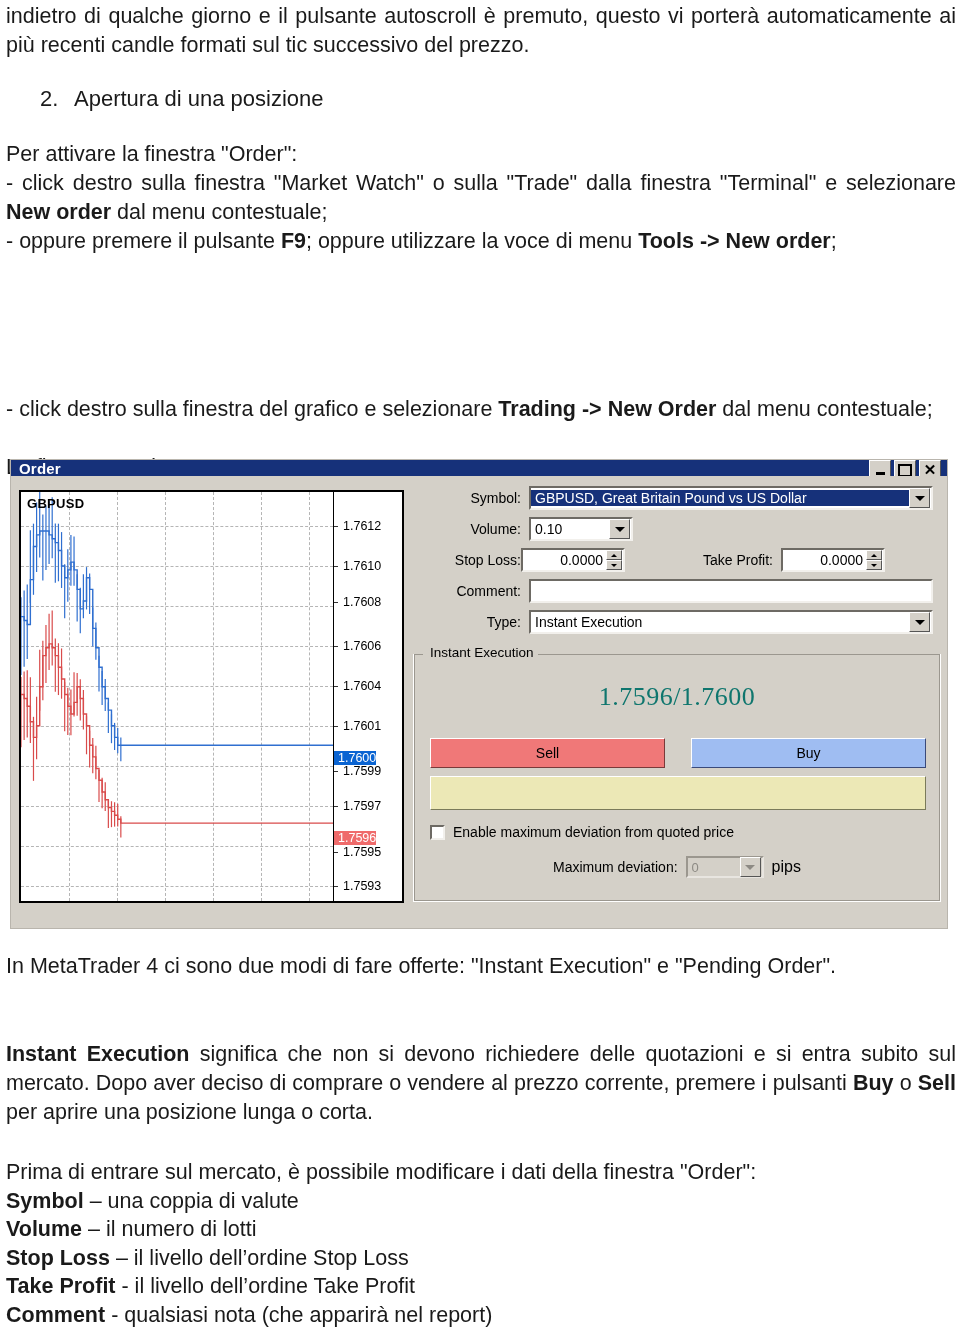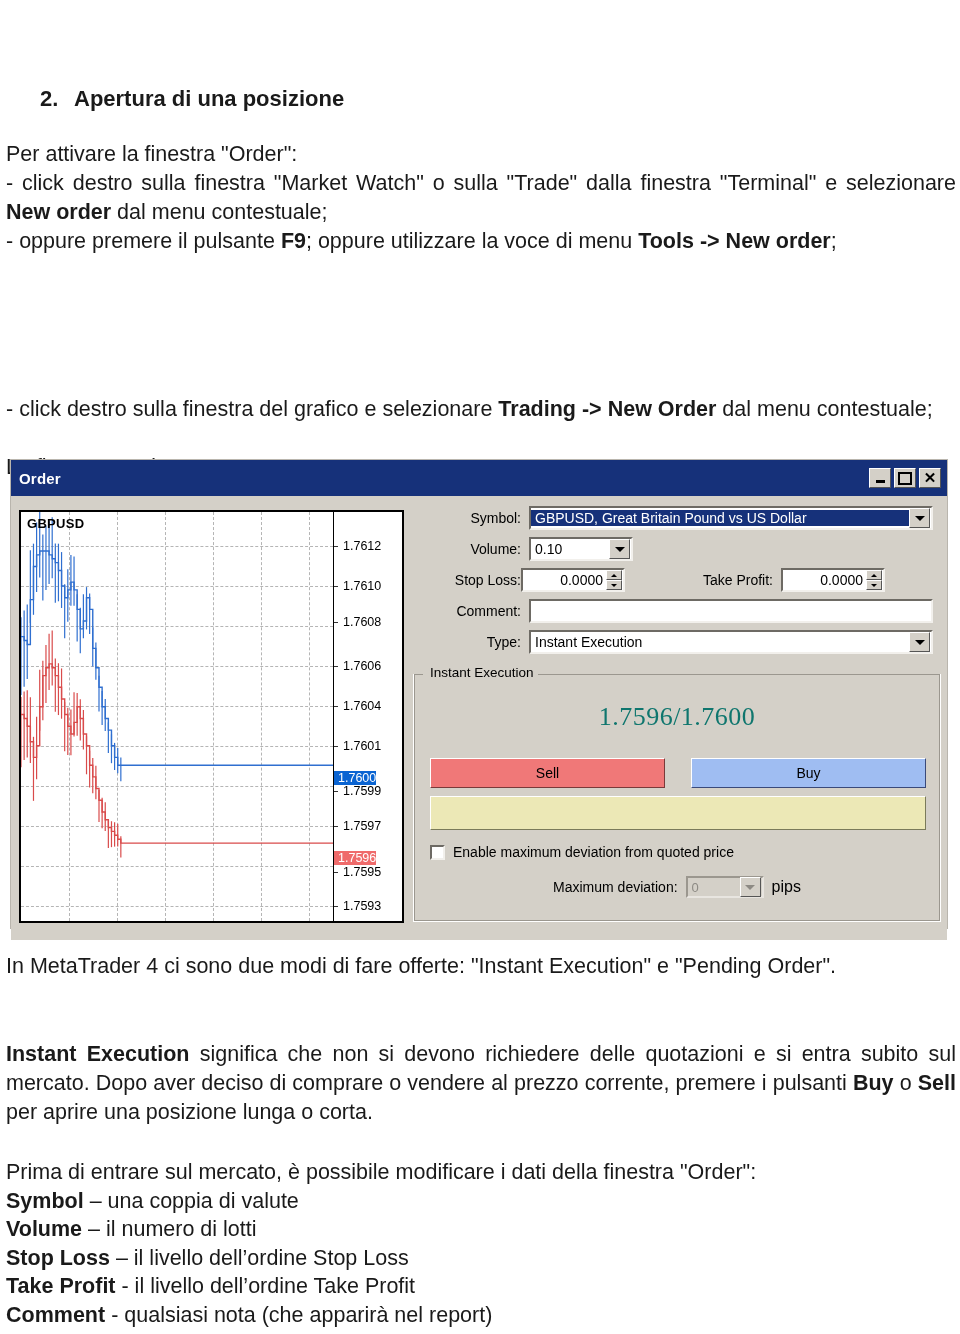--- a/index.html
+++ b/index.html
@@ -10,36 +10,36 @@
   }
   .page{position:relative;width:960px;height:1334px;}
 
   
   .doc-text{font-size:21.5px;line-height:29px;color:#1a1a1a;}
   .para{margin:0;padding:0;}
   .just{text-align:justify;text-justify:inter-word;}
   b,.b{font-weight:bold;}
 
   #t-intro{position:absolute;left:6px;top:2px;width:950px;}
-  #t-heading{position:absolute;left:40px;top:84px;width:900px;font-size:22px;font-weight:bold;}
+  #t-heading{position:absolute;left:40px;top:84px;width:900px;font-size:22px;font-weight:normal;}
   #t-heading .num{display:inline-block;width:34px;}
   #t-block1{position:absolute;left:6px;top:140px;width:950px;}
   #t-block2{position:absolute;left:6px;top:395px;width:950px;}
   #t-after1{position:absolute;left:6px;top:952px;width:950px;}
   #t-after2{position:absolute;left:6px;top:1040px;width:950px;}
   #t-after3{position:absolute;left:6px;top:1158px;width:950px;line-height:28.5px;}
 
   
   .order-win{
     position:absolute;left:10px;top:459px;width:938px;height:470px;
     background:#d4d0c8;border:1px solid #b9b5ad;
     box-sizing:border-box;
   }
   .titlebar{
-    height:36px;background:#16317a;display:flex;align-items:center;
+    height:16px;background:#16317a;display:flex;align-items:flex-start;
     padding:0 2px 0 8px;box-sizing:border-box;
   }
   .titlebar .title{
     color:#fff;font-size:15px;font-weight:bold;letter-spacing:.2px;flex:1;
   }
   .winbtns{display:flex;gap:3px;padding-right:4px;}
   .winbtn{
     width:20px;height:18px;background:#d4d0c8;
     border:1px solid #fff;border-right-color:#555;border-bottom-color:#555;
     display:flex;align-items:center;justify-content:center;
@@ -180,20 +180,23 @@
   }
   .dev-combo .val{flex:1;font-size:13px;padding-left:4px;color:#8d8a84;}
   .dev-combo .combo-arrow .arrow-dn{border-top-color:#8d8a84;}
   .pips{font-size:16px;}
 </style>
 </head>
 <body>
 
 <div class="page">
 
+  <div id="t-intro" class="doc-text just">
+    <p class="para">indietro di qualche giorno e il pulsante autoscroll è premuto, questo vi porterà automaticamente ai più recenti candle formati sul tic successivo del prezzo.</p>
+  </div>
 
   <div id="t-heading" class="doc-text">
     <span class="num">2.</span><span>Apertura di una posizione</span>
   </div>
 
   <div id="t-block1" class="doc-text just">
     <p class="para">Per attivare la finestra "Order":</p>
     <p class="para"><span>- click destro sulla finestra "Market Watch" o sulla "Trade" dalla finestra "Terminal" e selezionare </span><b>New order</b><span> dal menu contestuale;</span></p>
     <p class="para"><span>- oppure premere il pulsante </span><b>F9</b><span>; oppure utilizzare la voce di menu </span><b>Tools -&gt; New order</b><span>;</span></p>
   </div>

